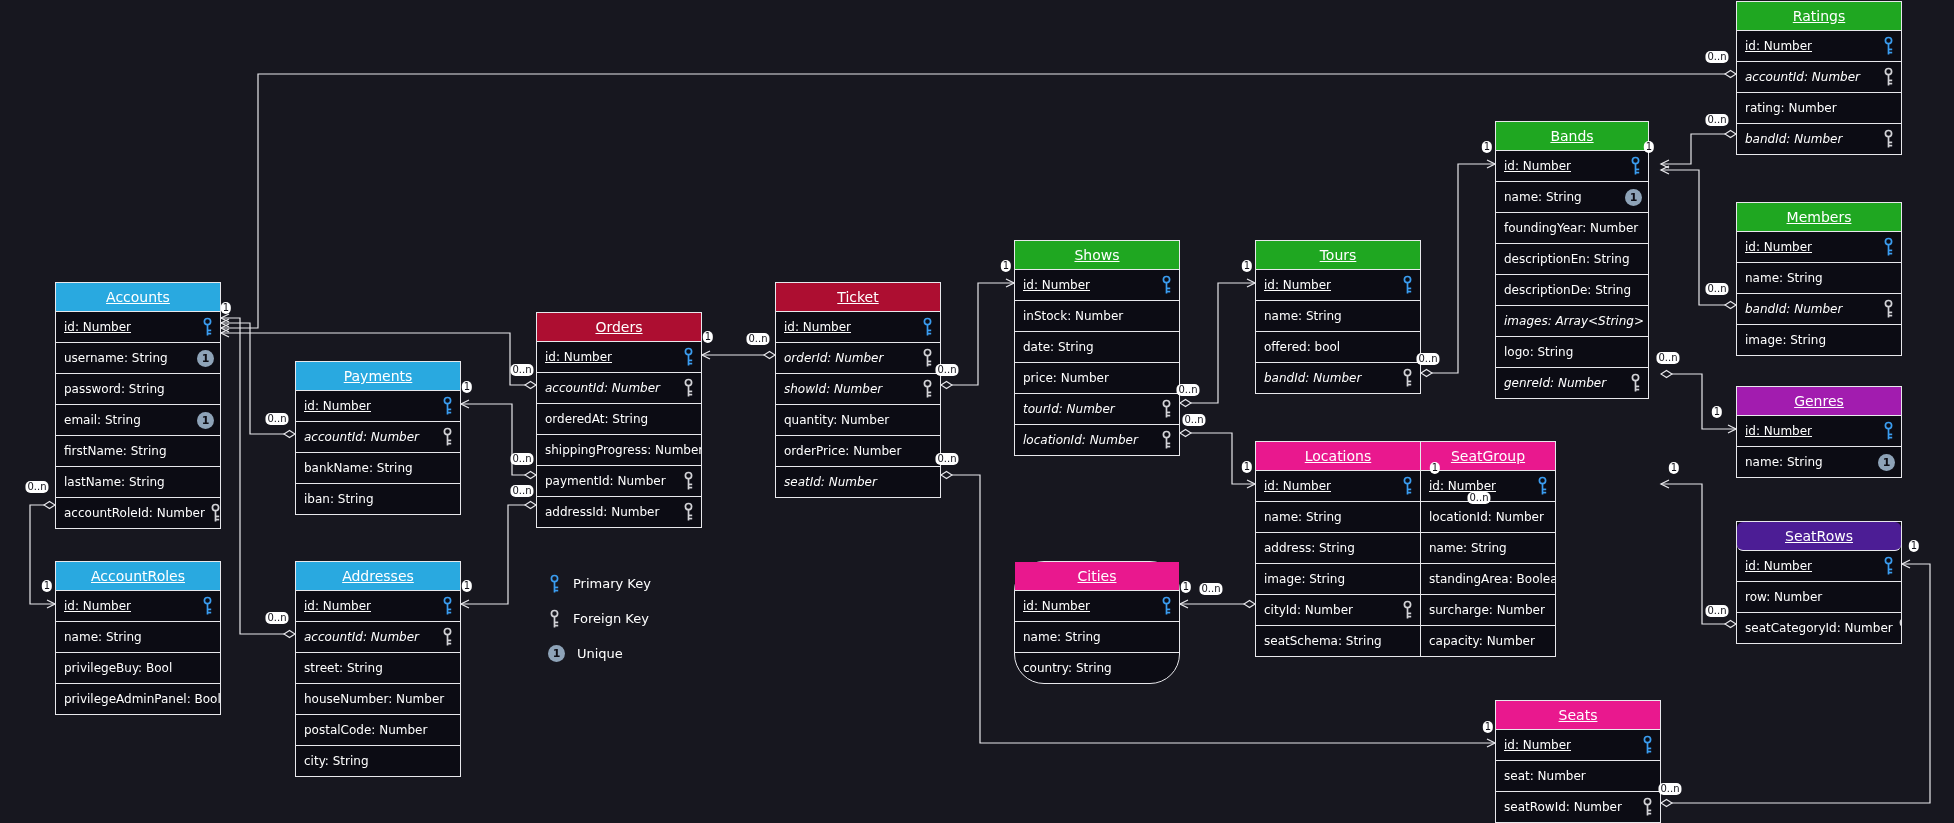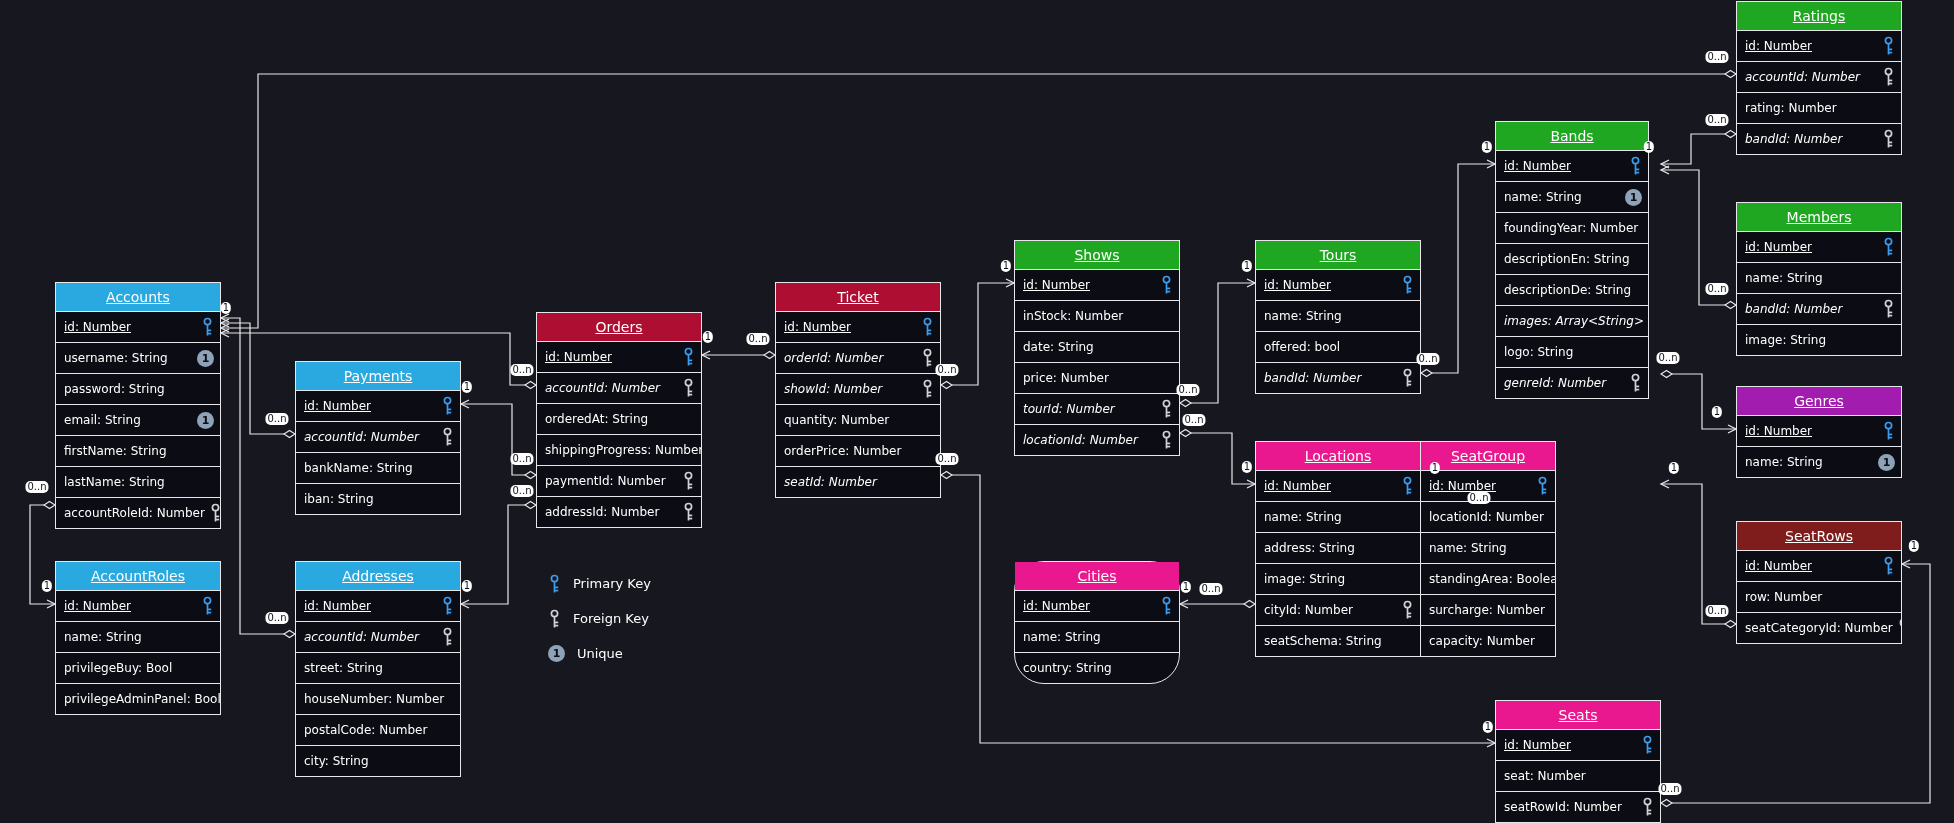--- a/index.html
+++ b/index.html
@@ -646,21 +646,21 @@
           <span class="row-text">standingArea: Boolean</span>
         </div>
         <div class="entity-row">
           <span class="row-text">surcharge: Number</span>
         </div>
         <div class="entity-row">
           <span class="row-text">capacity: Number</span>
         </div>
       </div>
       <div class="entity" style="left: 1736px; top: 521px; width: 166px;">
-        <div class="entity-header" style="background: #7f1d1d;">SeatRows</div>
+        <div class="entity-header" style="background: #4c1d95; border-radius: 6px;">SeatRows</div>
         <div class="entity-row pk">
           <span class="row-text">id: Number</span>
           <span class="row-icons">
             <span class="key-icon" style="color: rgb(59, 157, 240);">
               <svg width="13" height="20" viewBox="0 0 13 20">
                 <circle cx="6.5" cy="4.6" r="3.1" fill="none" stroke="currentColor" stroke-width="1.7"></circle>
                 <line x1="6.5" y1="7.7" x2="6.5" y2="18.5" stroke="currentColor" stroke-width="1.7"></line>
                 <line x1="6.5" y1="13.4" x2="10.2" y2="13.4" stroke="currentColor" stroke-width="1.7"></line>
                 <line x1="6.5" y1="16.6" x2="10.2" y2="16.6" stroke="currentColor" stroke-width="1.7"></line>
               </svg>

